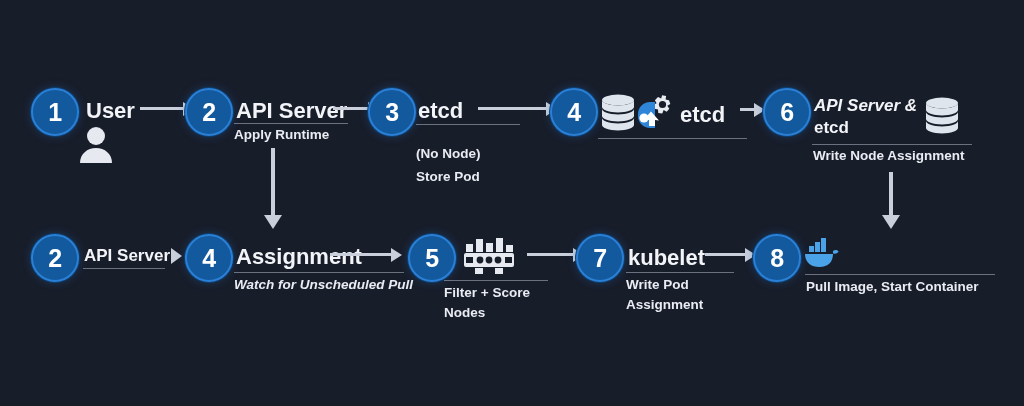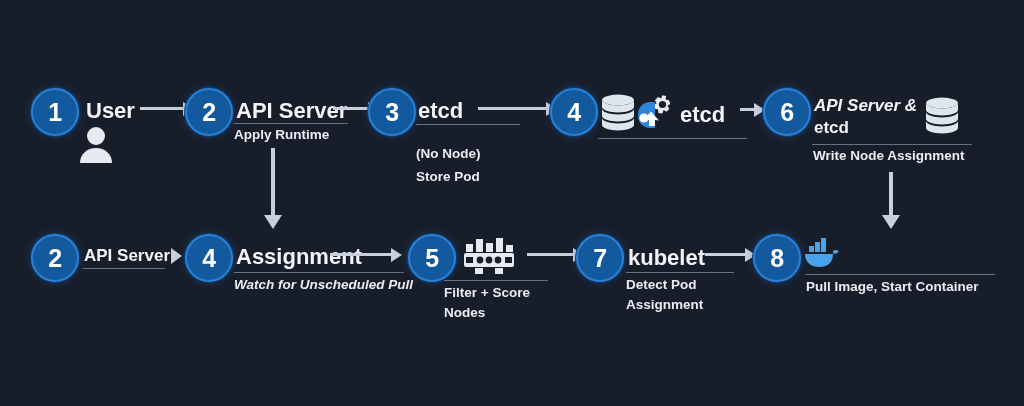--- a/index.html
+++ b/index.html
@@ -179,21 +179,21 @@
   <div class="sub" style="left:444px;top:285px;">Filter + Score</div>
   <div class="sub" style="left:444px;top:305px;">Nodes</div>
 
   <div class="harrow" style="left:527px;top:253px;width:48px;"></div>
 
   <div class="node" style="left:576px;top:234px;">
     <span>7</span>
   </div>
   <div class="lbl t1" style="left:628px;top:245px;">kubelet</div>
   <div class="rule" style="left:626px;top:272px;width:108px;"></div>
-  <div class="sub" style="left:626px;top:277px;">Detect Pod</div>
+  <div class="sub" style="left:626px;top:277px;">Write Pod</div>
   <div class="sub" style="left:626px;top:297px;text-align:center;">Assignment</div>
 
   <div class="harrow" style="left:705px;top:253px;width:42px;"></div>
 
   <div class="node" style="left:753px;top:234px;">
     <span>8</span>
   </div>
 
   <svg class="icon" style="left:803px;top:238px;" width="40" height="34" viewBox="0 0 40 34">
     <g fill="#4aa3e8">

